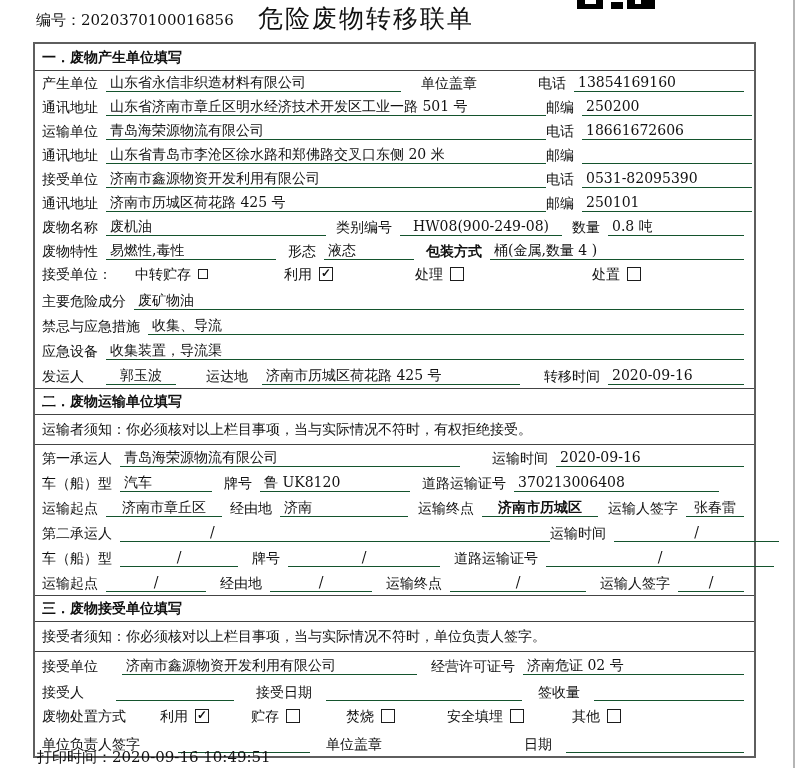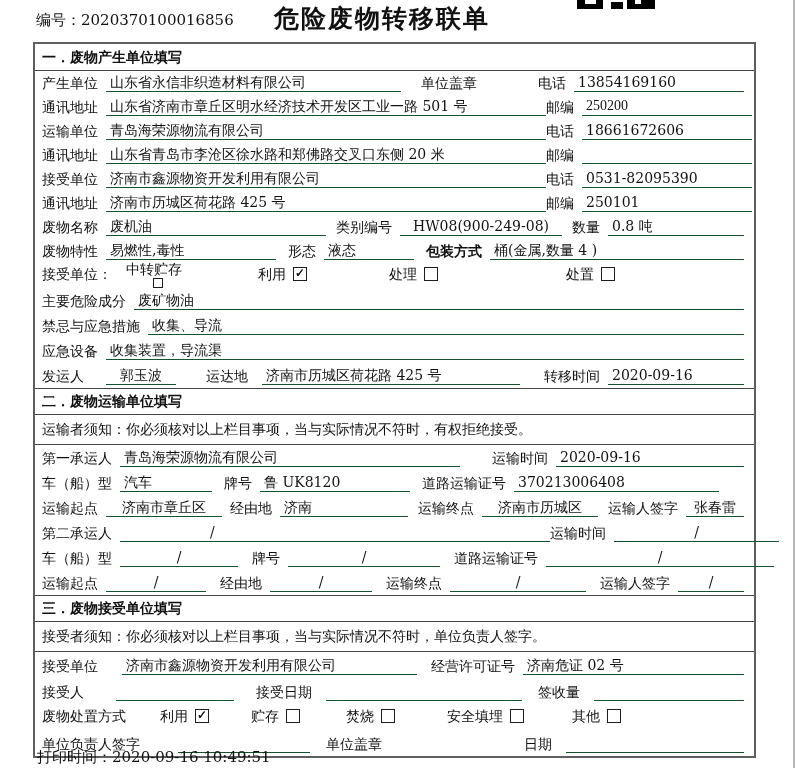--- a/index.html
+++ b/index.html
@@ -3,21 +3,21 @@
 <meta charset="utf-8">
 <style>
   html,body{margin:0;padding:0;}
   body{
     width:796px;height:768px;background:#ffffff;position:relative;overflow:hidden;
     font-family:"DejaVu Serif","Liberation Serif",serif;color:#111;font-size:14px;
   }
   .page-edge{position:absolute;top:0;right:1px;width:2px;height:768px;background:#b5b5b5;}
   
   .doc-number{position:absolute;left:36px;top:11px;font-size:15px;white-space:nowrap;}
-  .doc-title{position:absolute;left:0;top:2px;width:732px;text-align:center;font-size:25px;font-weight:bold;letter-spacing:2px;white-space:nowrap;margin-left:16px;}
+  .doc-title{position:absolute;left:0;top:2px;width:732px;text-align:center;font-size:25px;font-weight:normal;letter-spacing:2px;white-space:nowrap;}
   .qr-frag{position:absolute;left:577px;top:0;width:78px;height:9px;}
   .qr-frag .b{position:absolute;background:#000;}
   
   .ftable{position:absolute;left:33px;top:42px;width:723px;border:2px solid #5e5e5e;background:#fff;box-sizing:border-box;}
   .sec-hdr{height:25px;line-height:25px;font-weight:bold;padding-left:7px;border-bottom:1px solid #444;font-size:14px;}
   .sec-hdr.mid{border-top:1px solid #444;}
   .notice{height:29px;line-height:29px;padding-left:7px;border-bottom:1px solid #444;white-space:nowrap;}
   .r{display:flex;align-items:flex-end;height:24px;padding:0 10px 3px 7px;box-sizing:border-box;}
   .r.h25{height:25px;}
   .r.h26{height:26px;}
@@ -58,21 +58,21 @@
     <span class="uv" style="width:295px;">山东省永信非织造材料有限公司</span>
     <span class="lab" style="margin-left:20px;">单位盖章</span>
     <span class="lab mla">电话</span>
     <span class="uv" style="width:170px;">13854169160</span>
   </div>
 
   <div class="r">
     <span class="lab">通讯地址</span>
     <span class="uv" style="width:440px;">山东省济南市章丘区明水经济技术开发区工业一路 501 号</span>
     <span class="lab mla">邮编</span>
-    <span class="uv" style="width:170px;font-family:Liberation Serif, serif;">250200</span>
+    <span class="uv" style="width:170px;">250200</span>
   </div>
 
   <div class="r">
     <span class="lab">运输单位</span>
     <span class="uv" style="width:440px;">青岛海荣源物流有限公司</span>
     <span class="lab mla">电话</span>
     <span class="uv" style="width:170px;">18661672606</span>
   </div>
 
   <div class="r">
@@ -109,21 +109,21 @@
     <span class="lab">废物特性</span>
     <span class="uv" style="width:170px;">易燃性,毒性</span>
     <span class="lab" style="margin-left:12px;">形态</span>
     <span class="uv" style="width:90px;">液态</span>
     <span class="lab" style="margin-left:12px;font-weight:bold;">包装方式</span>
     <span class="uv grow">桶(金属,数量  4 )</span>
   </div>
 
   <div class="r h25" style="align-items:center;">
     <span class="lab">接受单位：</span>
-    <span class="cbg" style="margin-left:14px;flex-direction:column;">
+    <span class="cbg" style="margin-left:23px;">
       <span class="lab">中转贮存</span>
       <span class="cb sm"></span>
     </span>
     <span class="cbg" style="margin-left:76px;">
       <span class="lab">利用</span>
       <span class="cb">✓</span>
     </span>
     <span class="cbg" style="margin-left:82px;">
       <span class="lab">处理</span>
       <span class="cb"></span>
@@ -176,21 +176,21 @@
     <span class="lab" style="margin-left:12px;">道路运输证号</span>
     <span class="uv" style="width:205px;">370213006408</span>
   </div>
 
   <div class="r h25">
     <span class="lab">运输起点</span>
     <span class="uv ctr" style="width:116px;">济南市章丘区</span>
     <span class="lab" style="margin-left:8px;">经由地</span>
     <span class="uv" style="width:128px;">济南</span>
     <span class="lab" style="margin-left:10px;">运输终点</span>
-    <span class="uv ctr" style="width:116px;">济南市历城区</span>
+    <span class="uv ctr" style="width:116px;font-weight:bold;">济南市历城区</span>
     <span class="lab" style="margin-left:10px;">运输人签字</span>
     <span class="uv grow ctr">张春雷</span>
   </div>
 
   <div class="r h25">
     <span class="lab">第二承运人</span>
     <span class="uv" style="width:430px;padding-left:90px;">/</span>
     <span class="lab mla">运输时间</span>
     <span class="uv ctr" style="width:165px;">/</span>
   </div>

